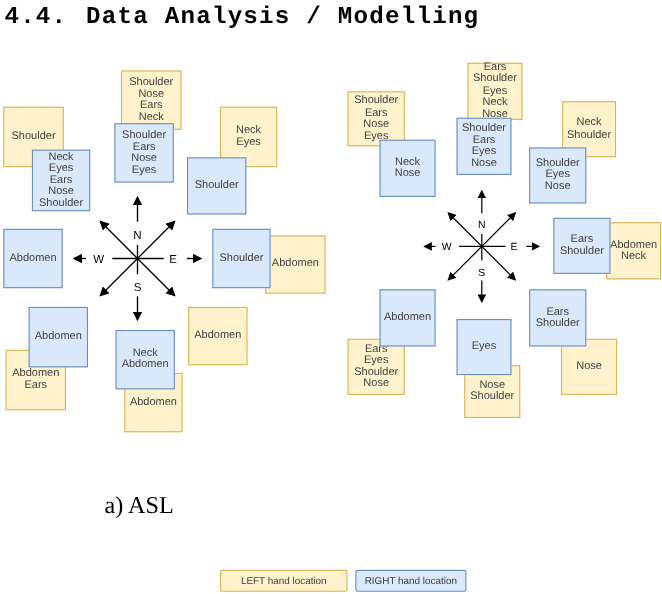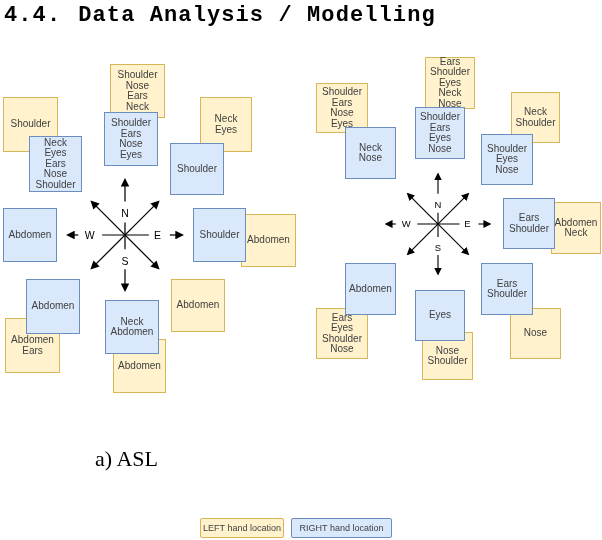--- a/index.html
+++ b/index.html
@@ -26,21 +26,21 @@
     font-size:22px;color:#000;white-space:nowrap;
   }
   #caption-a{left:95px;top:446px;}
   #caption-b{left:390px;top:448px;}
   .legend{position:absolute;left:200px;top:518px;display:flex;gap:7px;}
   .legend-item{
     height:20px;box-sizing:border-box;border:1px solid;border-radius:2px;
     display:flex;align-items:center;justify-content:center;
     font-size:9px;color:#404040;
   }
-  .legend-item.left-hand{width:84px;background:#FFF2CC;border-color:#D6B656;}
+  .legend-item.left-hand{width:116px;background:#FFF2CC;border-color:#D6B656;}
   .legend-item.right-hand{width:101px;background:#DAE8FC;border-color:#6C8EBF;}
   svg.compass{position:absolute;overflow:visible;}
   svg.compass text{font-family:"Liberation Sans",sans-serif;}
 </style>
 </head>
 <body>
 
 <div class="page">
 
   <h1 class="heading"><span class="h-num">4.4.</span><span class="h-title">Data Analysis / Modelling</span></h1>

